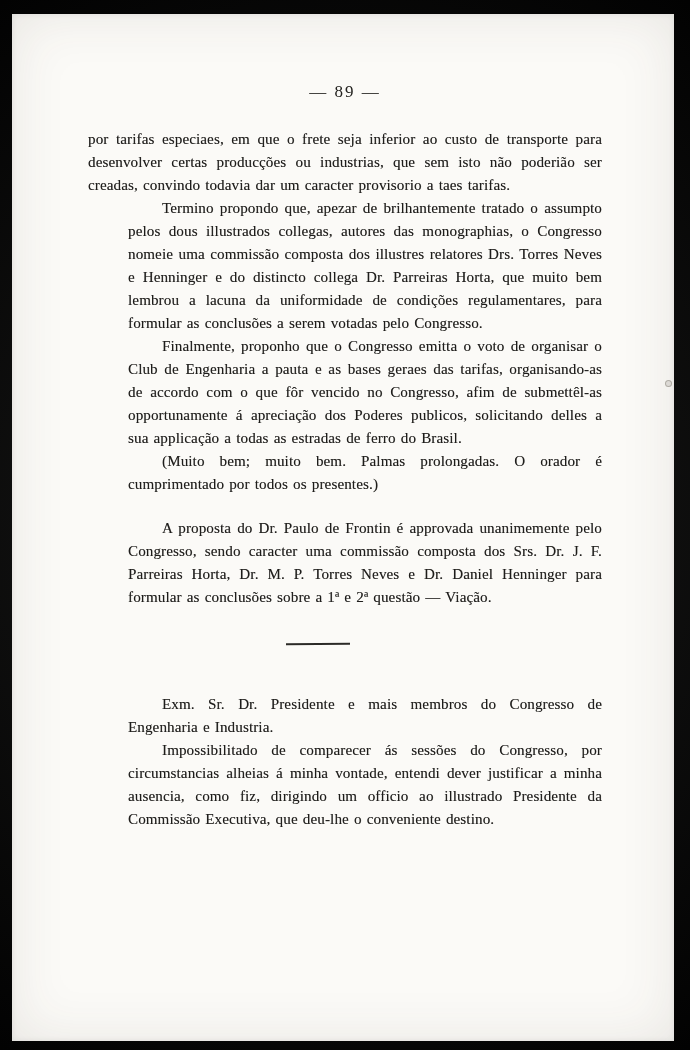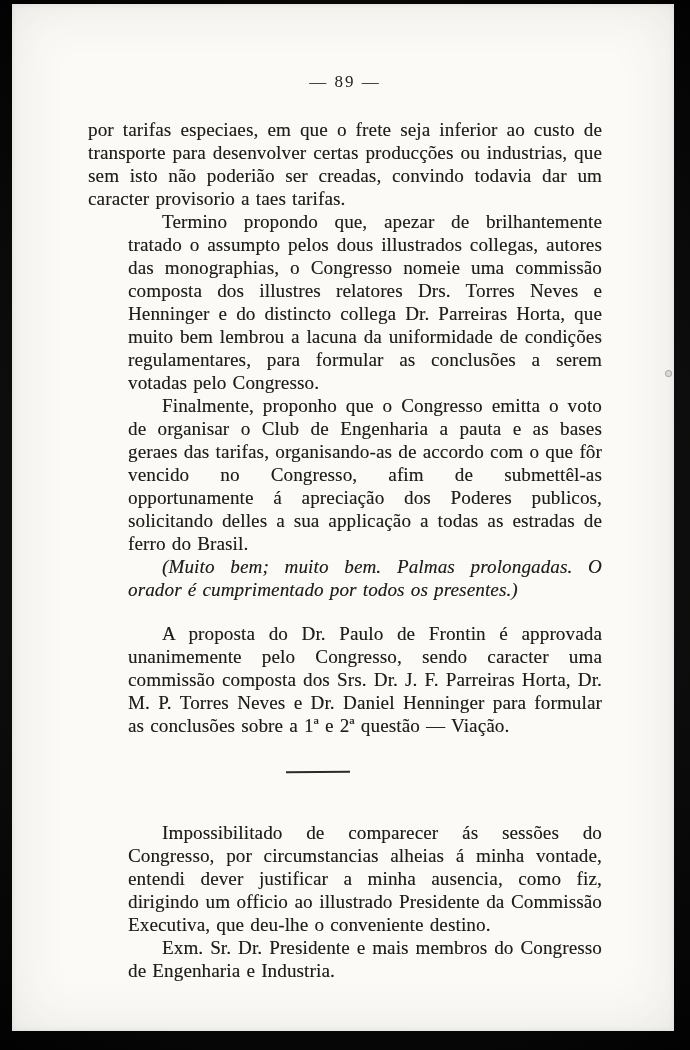--- a/index.html
+++ b/index.html
@@ -17,21 +17,21 @@
   .scan-frame {
     position: absolute;
     inset: 0;
     background:
       radial-gradient(circle at 50% 50%, rgba(40,40,40,0.35), rgba(0,0,0,0.9)),
       #141413;
   }
   .page {
     position: absolute;
     left: 12px;
-    top: 4px;
+    top: 14px;
     width: 662px;
     height: 1027px;
     background: #fbfaf7;
     box-shadow:
       inset 0 0 55px rgba(70,60,45,0.10),
       inset 0 0 6px rgba(0,0,0,0.08);
   }
   .content {
     position: absolute;
     left: 76px;
@@ -41,29 +41,29 @@
   }
   .page-number {
     text-align: center;
     font-size: 17px;
     letter-spacing: 2px;
     margin-bottom: 26px;
     color: #23221f;
   }
   p.para {
     margin: 0;
-    font-size: 19px;
+    font-size: 15px;
     line-height: 23px;
     text-align: justify;
     letter-spacing: 0.15px;
     word-spacing: 1.2px;
     text-shadow: 0.25px 0.25px 0 rgba(30,29,27,0.45);
   }
   p.para.indent { text-indent: 34px; margin-left: 40px; }
-  p.para.italic { font-style: italic; }
+  p.para.italic { }
   p.para.gap-top { margin-top: 21px; }
   .section-divider {
     width: 64px;
     height: 2px;
     background: #2b2a27;
     margin: 34px 0 48px 198px;
     transform: rotate(-0.4deg);
   }
   .scan-artifact-dot {
     position: absolute;
@@ -90,21 +90,21 @@
       <p class="para indent">Termino propondo que, apezar de brilhantemente tratado o assumpto pelos dous illustrados collegas, autores das monographias, o Congresso nomeie uma commissão composta dos illustres relatores Drs. Torres Neves e Henninger e do distincto collega Dr. Parreiras Horta, que muito bem lembrou a lacuna da uniformidade de condições regulamentares, para formular as conclusões a serem votadas pelo Congresso.</p>
 
       <p class="para indent">Finalmente, proponho que o Congresso emitta o voto de organisar o Club de Engenharia a pauta e as bases geraes das tarifas, organisando-as de accordo com o que fôr vencido no Congresso, afim de submettêl-as opportunamente á apreciação dos Poderes publicos, solicitando delles a sua applicação a todas as estradas de ferro do Brasil.</p>
 
       <p class="para indent italic">(Muito bem; muito bem. Palmas prolongadas. O orador é cumprimentado por todos os presentes.)</p>
 
       <p class="para indent gap-top">A proposta do Dr. Paulo de Frontin é approvada unanimemente pelo Congresso, sendo caracter uma commissão composta dos Srs. Dr. J. F. Parreiras Horta, Dr. M. P. Torres Neves e Dr. Daniel Henninger para formular as conclusões sobre a 1ª e 2ª questão — Viação.</p>
 
       <div class="section-divider"></div>
 
+      <p class="para indent">Exm. Sr. Dr. Presidente e mais membros do Congresso de Engenharia e Industria.</p>
+
       <p class="para indent">Impossibilitado de comparecer ás sessões do Congresso, por circumstancias alheias á minha vontade, entendi dever justificar a minha ausencia, como fiz, dirigindo um officio ao illustrado Presidente da Commissão Executiva, que deu-lhe o conveniente destino.</p>
-
-      <p class="para indent">Exm. Sr. Dr. Presidente e mais membros do Congresso de Engenharia e Industria.</p>
 
     </div>
 
     <div class="scan-artifact-dot"></div>
   </div>
 </div>
 
 </body></html>

